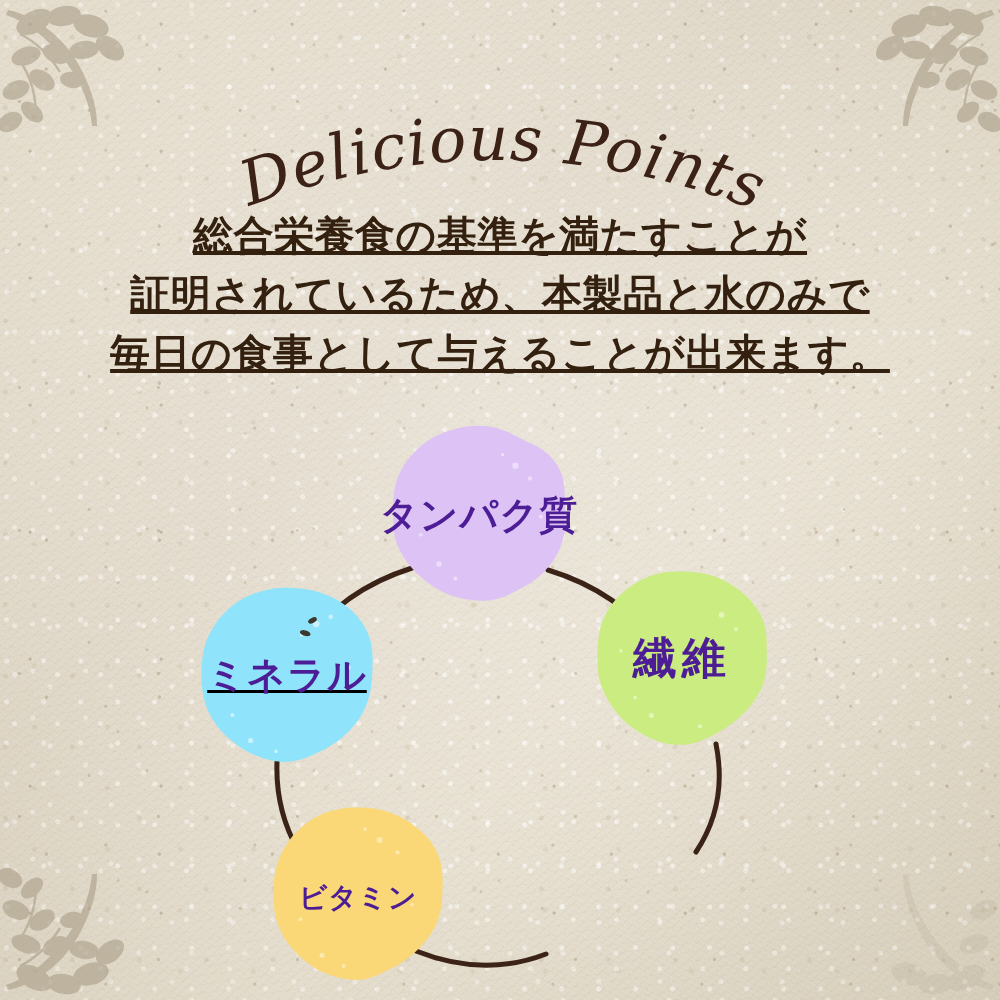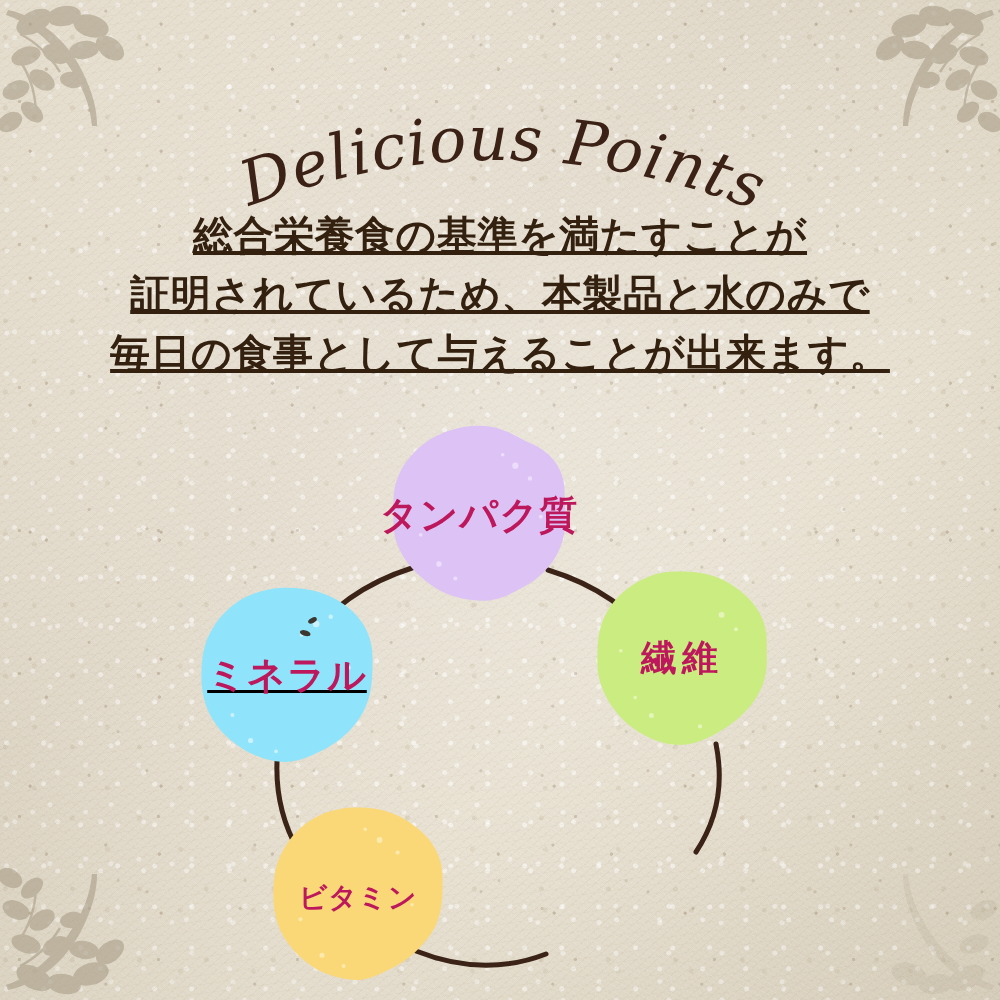--- a/index.html
+++ b/index.html
@@ -138,32 +138,32 @@
     border-radius: 50%;
     box-sizing: border-box;
   }
   .node .blob { position: absolute; inset: 0; }
   .node .blob svg { width: 100%; height: 100%; display: block; }
   .node .node-label {
     position: relative;
     z-index: 3;
     font-family: "DejaVu Sans", "Liberation Sans", sans-serif;
     font-weight: 700;
-    color: #be185d;
+    color: #4c1d95;
     white-space: nowrap;
     letter-spacing: 1px;
   }
   .node-protein  { left: 238px; top:  22px; width: 182px; height: 182px; }
   .node-fiber    { left: 442px; top: 168px; width: 180px; height: 180px; }
   .node-fat      { left: 366px; top: 404px; width: 178px; height: 178px; }
   .node-vitamin  { left: 118px; top: 404px; width: 180px; height: 180px; }
   .node-mineral  { left:  46px; top: 184px; width: 182px; height: 182px; text-decoration: underline; }
 
   .node-protein .node-label { font-size: 38px; transform: translateY(2px); }
-  .node-fiber   .node-label { font-size: 36px; letter-spacing: 5px; }
+  .node-fiber   .node-label { font-size: 44px; letter-spacing: 5px; }
   .node-fat     .node-label { font-size: 44px; letter-spacing: 4px; }
   .node-vitamin .node-label { font-size: 28px; transform: translateY(4px); }
   .node-mineral .node-label { font-size: 38px; }
 </style>
 </head>
 <body>
 
 <div id="page">
 
   <div class="paper-base"></div>

